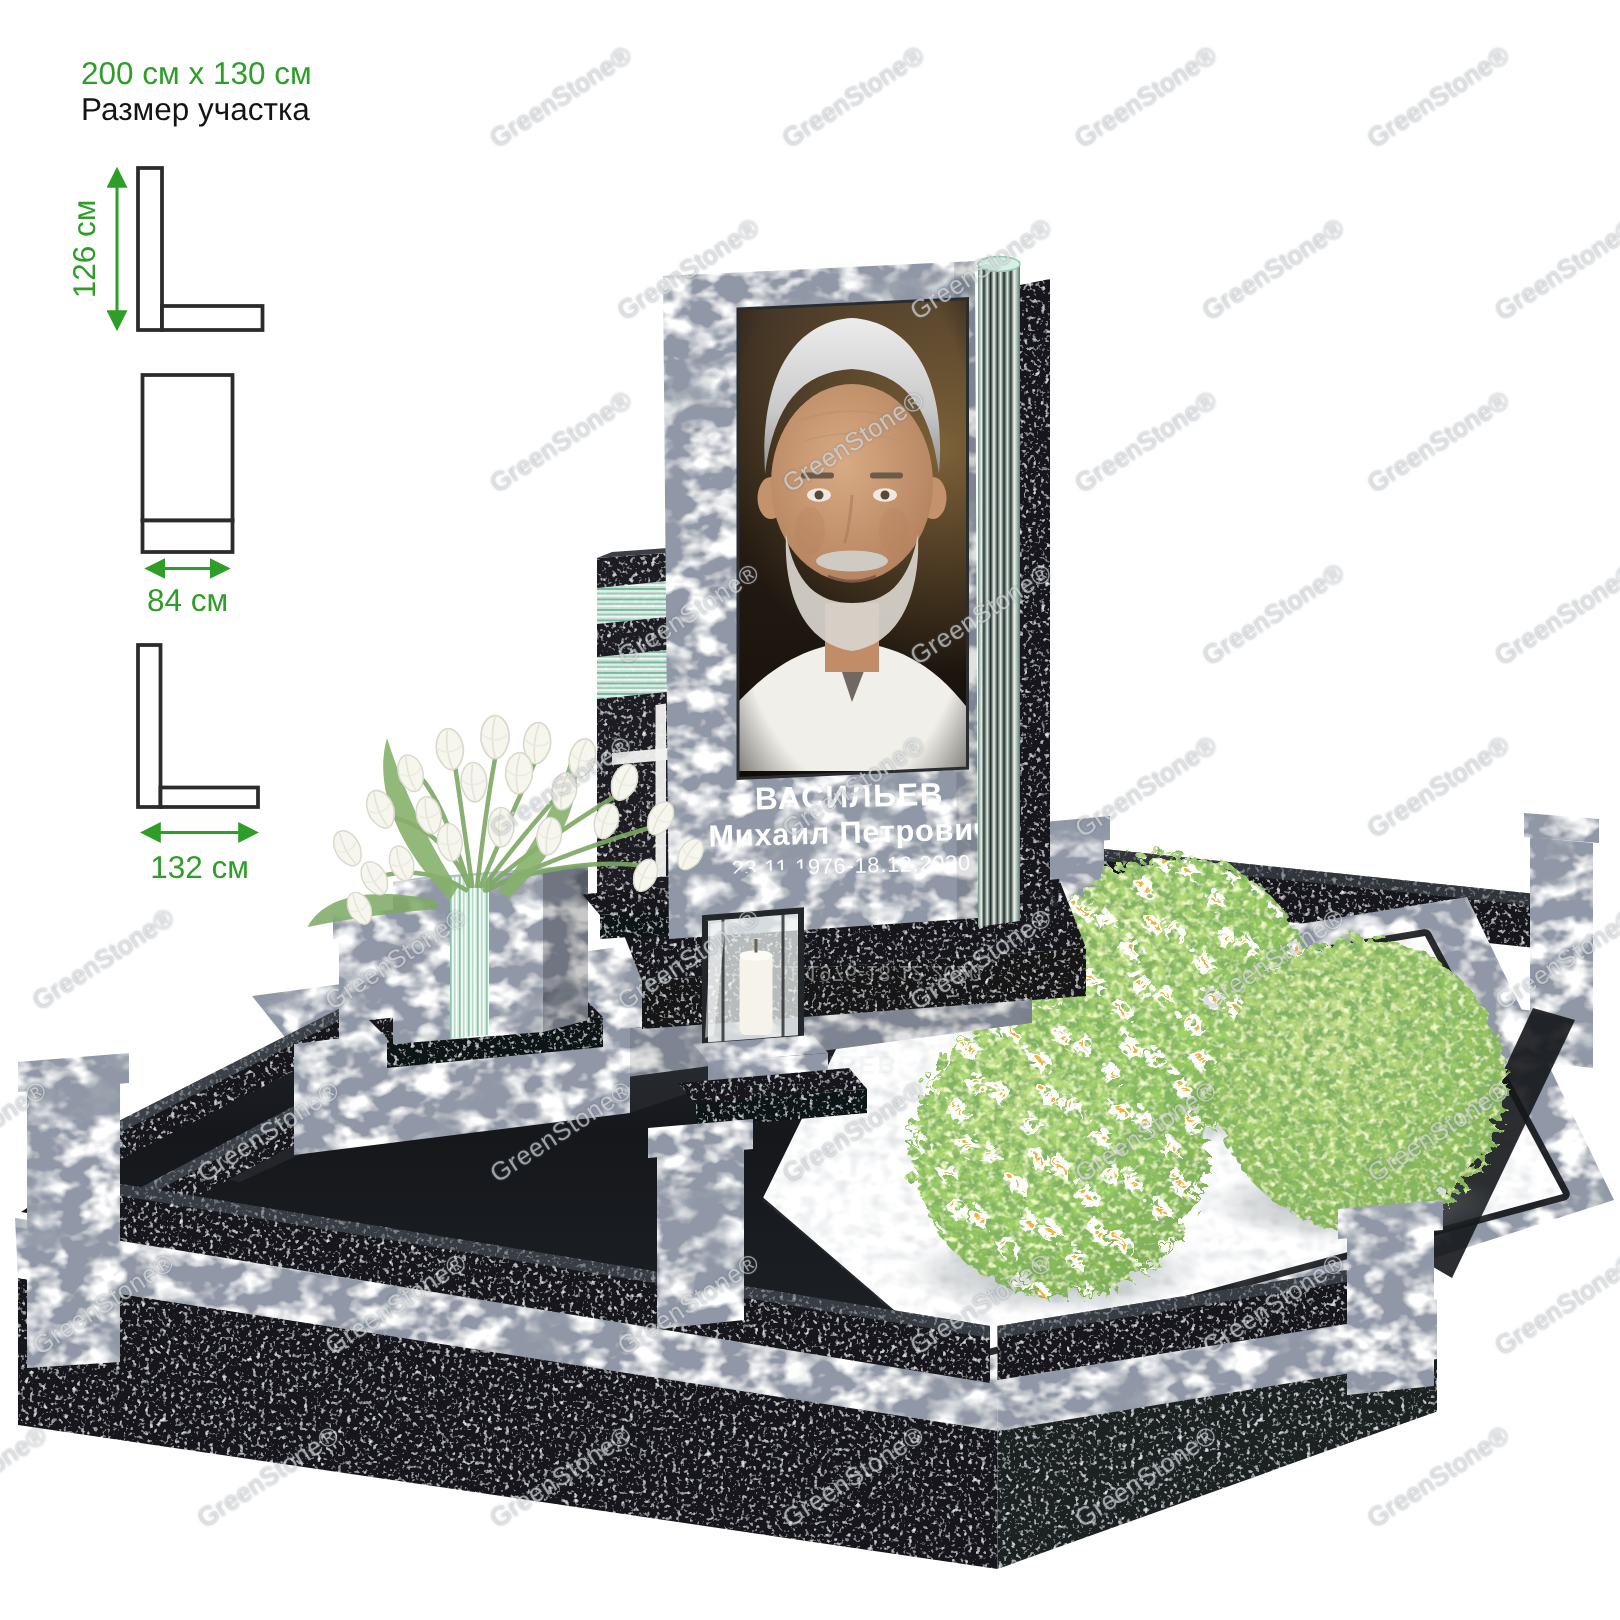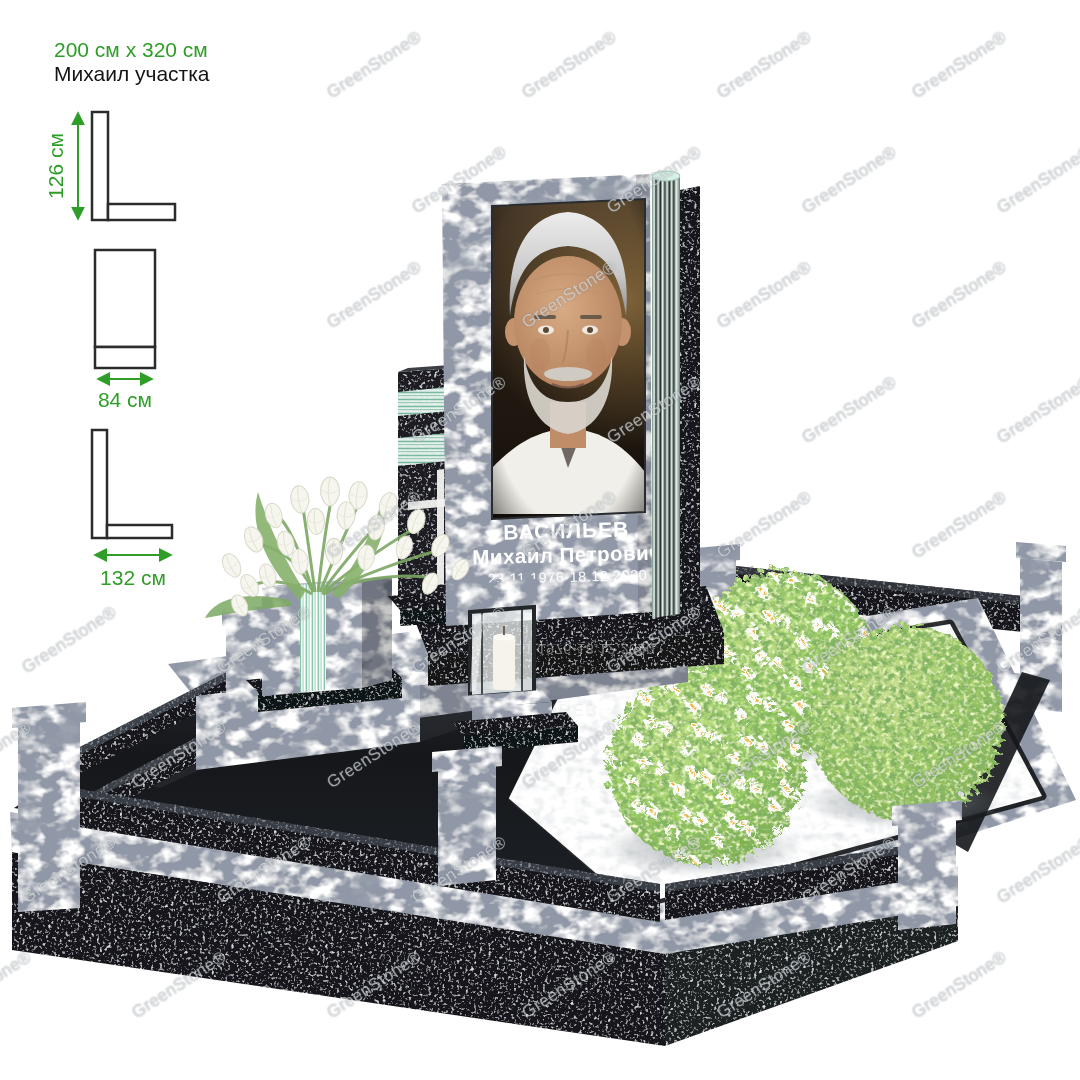--- a/index.html
+++ b/index.html
@@ -15,22 +15,22 @@
   .annotation .caption{color:#141414;font-size:21px;}
   #dims{position:absolute;left:30px;top:95px;width:200px;height:510px;z-index:3;}
   .dim-label{fill:#2f9e28;font-size:21px;font-family:"Liberation Sans",sans-serif;}
   .outline{fill:#ffffff;stroke:#2b2b2b;stroke-width:2.5;}
   .dimarrow{stroke:#2f9e28;stroke-width:2;}
 </style>
 </head>
 <body>
 
 <div class="annotation">
-  <div class="size">200 см x 320 см</div>
-  <div class="caption">Михаил участка</div>
+  <div class="size">200 см x 130 см</div>
+  <div class="caption">Размер участка</div>
 </div>
 
 <svg id="dims" viewBox="0 0 200 510">
   <defs>
     <marker id="arr" viewBox="0 0 10 10" refX="8" refY="5" markerWidth="7" markerHeight="7" orient="auto-start-reverse">
       <path d="M0,0 L10,5 L0,10 Z" fill="#2f9e28"></path>
     </marker>
   </defs>
 
   <g>

